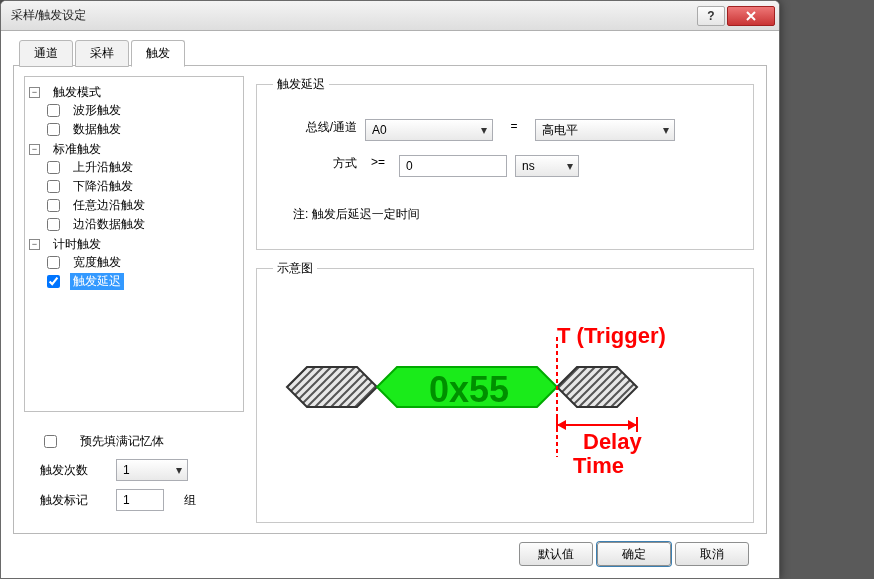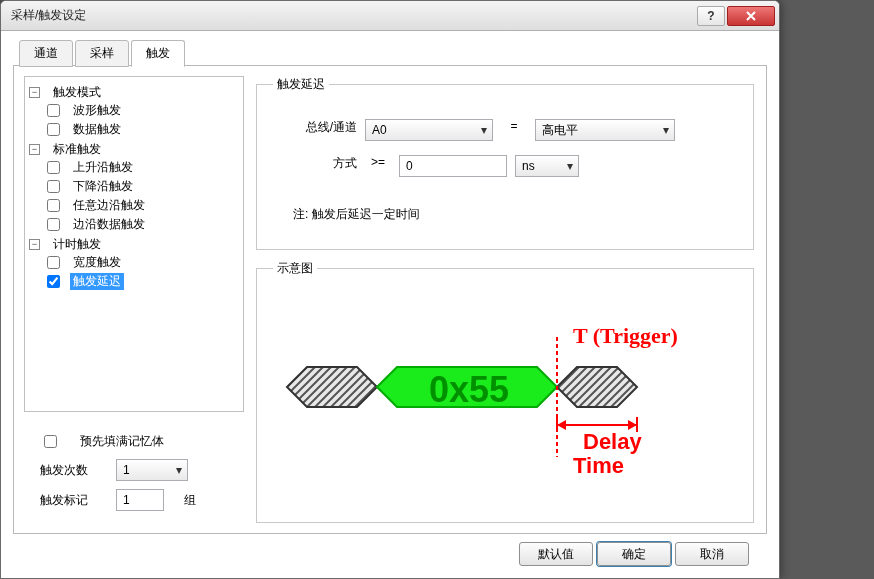--- a/index.html
+++ b/index.html
@@ -351,21 +351,21 @@
               <polygon points="280,70 300,50 340,50 360,70 340,90 300,90" fill="url(#hatch)" stroke="#333" stroke-width="2"></polygon>
 
               <line x1="280" y1="20" x2="280" y2="140" stroke="#ff0000" stroke-width="2" stroke-dasharray="4,3"></line>
 
               <line x1="280" y1="100" x2="280" y2="115" stroke="#ff0000" stroke-width="2"></line>
               <line x1="360" y1="100" x2="360" y2="115" stroke="#ff0000" stroke-width="2"></line>
               <line x1="280" y1="108" x2="360" y2="108" stroke="#ff0000" stroke-width="2"></line>
               <polygon points="280,108 289,103 289,113" fill="#ff0000"></polygon>
               <polygon points="360,108 351,103 351,113" fill="#ff0000"></polygon>
             </svg>
-            <span class="diagram-text" style="left:296px; top:6px;font-family:Liberation Serif, serif;">T (Trigger)</span>
+            <span class="diagram-text" style="left:280px; top:6px;">T (Trigger)</span>
             <span class="diagram-text" style="left:152px; top:52px; color:#009000; font-size:36px;">0x55</span>
             <span class="diagram-text" style="left:306px; top:112px;">Delay</span>
             <span class="diagram-text" style="left:296px; top:136px;">Time</span>
           </div>
         </fieldset>
 
       </div>
 
     </div>
 

